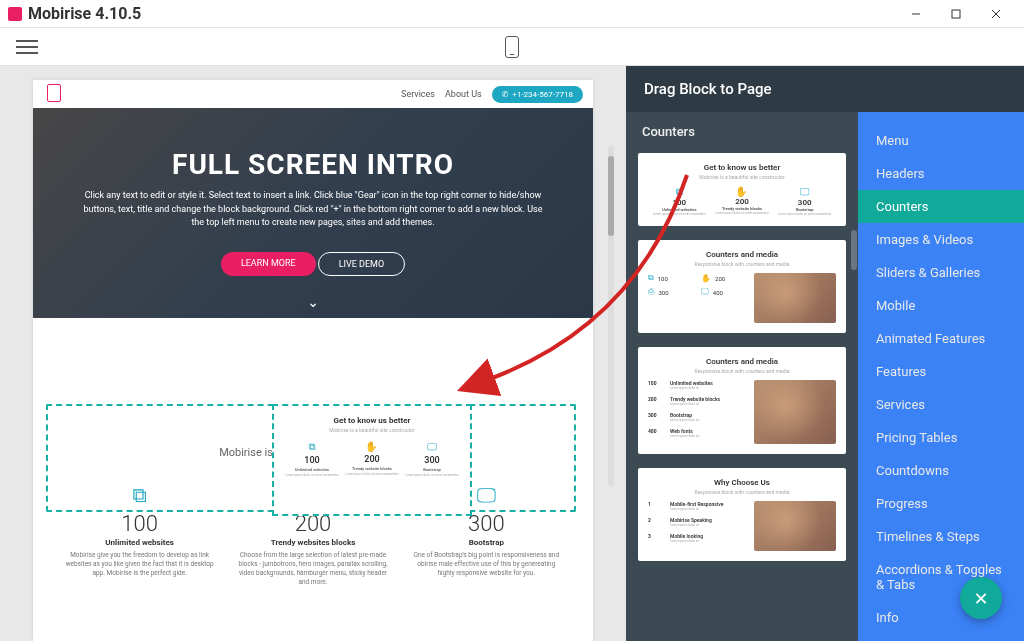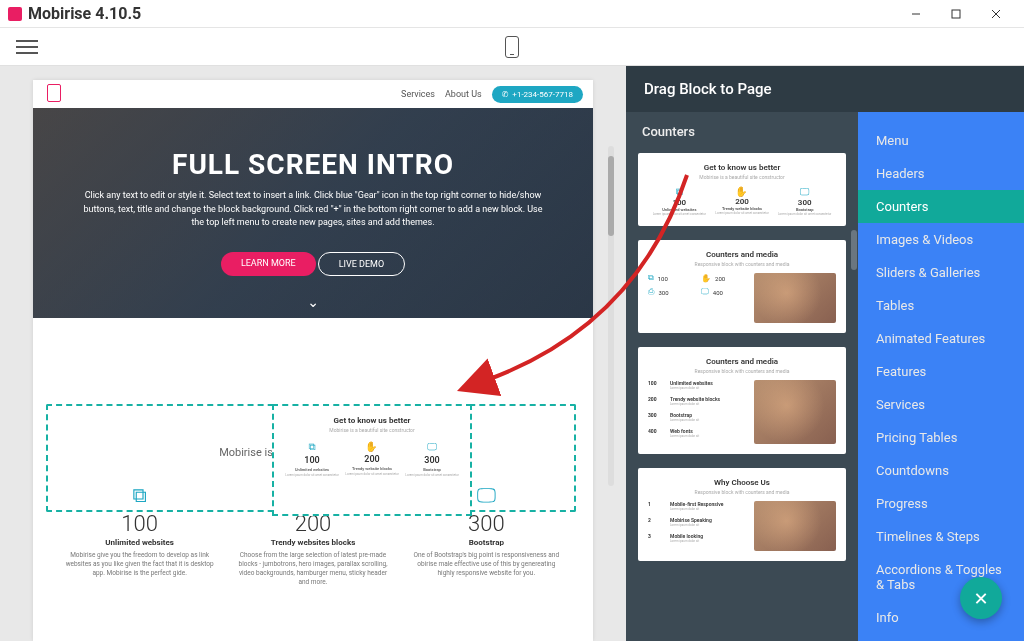--- a/index.html
+++ b/index.html
@@ -365,21 +365,21 @@
         </div>
         <div class="thumbs-scrollbar"></div>
       </div>
 
       <div class="cats-col" id="cats">
           <div class="cat-item">Menu</div>
           <div class="cat-item">Headers</div>
           <div class="cat-item active">Counters</div>
           <div class="cat-item">Images &amp; Videos</div>
           <div class="cat-item">Sliders &amp; Galleries</div>
-          <div class="cat-item">Tables</div>
+          <div class="cat-item">Mobile</div>
           <div class="cat-item">Animated Features</div>
           <div class="cat-item">Features</div>
           <div class="cat-item">Services</div>
           <div class="cat-item">Pricing Tables</div>
           <div class="cat-item">Countdowns</div>
           <div class="cat-item">Progress</div>
           <div class="cat-item">Timelines &amp; Steps</div>
           <div class="cat-item">Accordions &amp; Toggles &amp; Tabs</div>
           <div class="cat-item">Info</div>
           <div class="cat-item">Forms</div>

